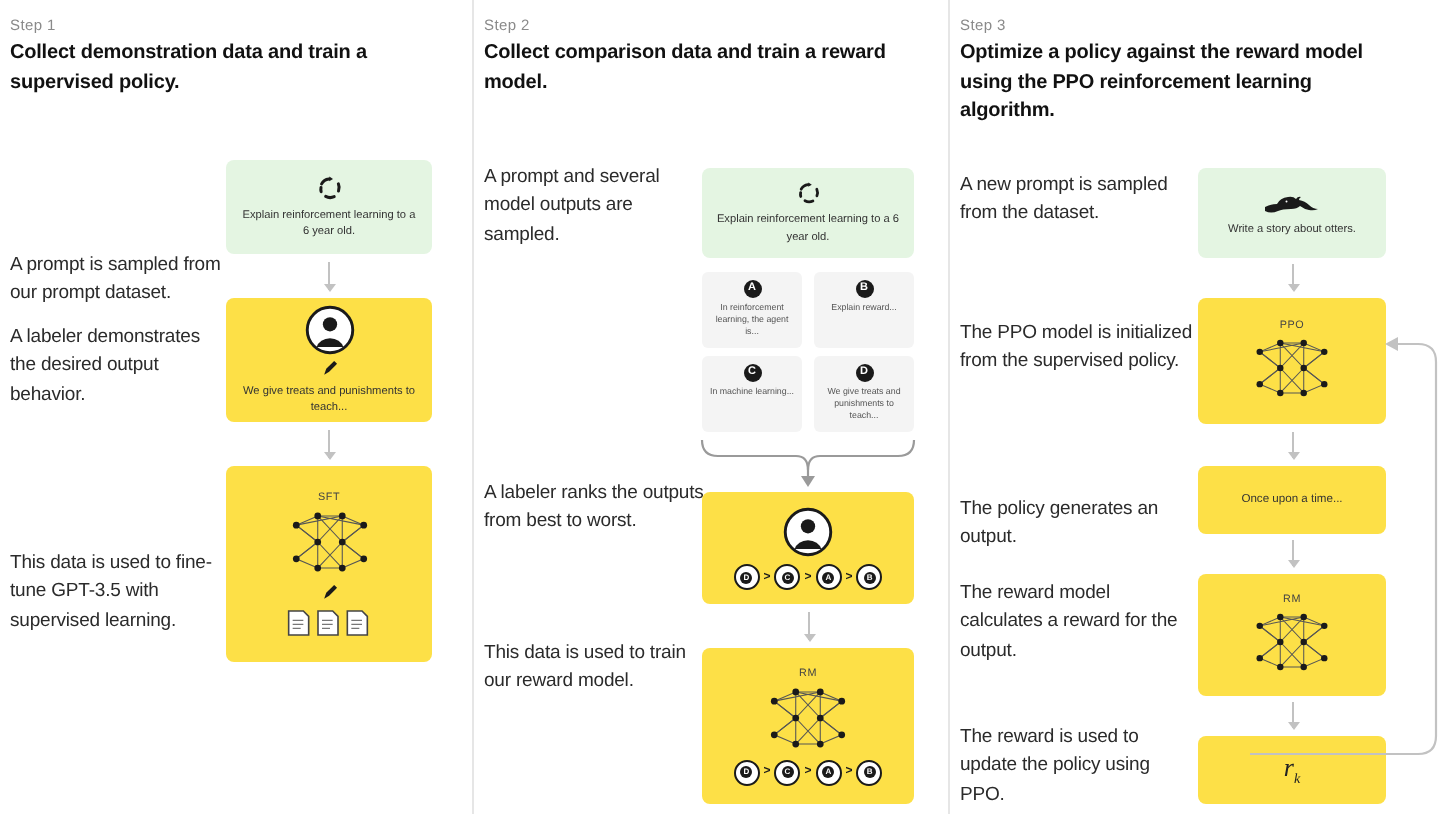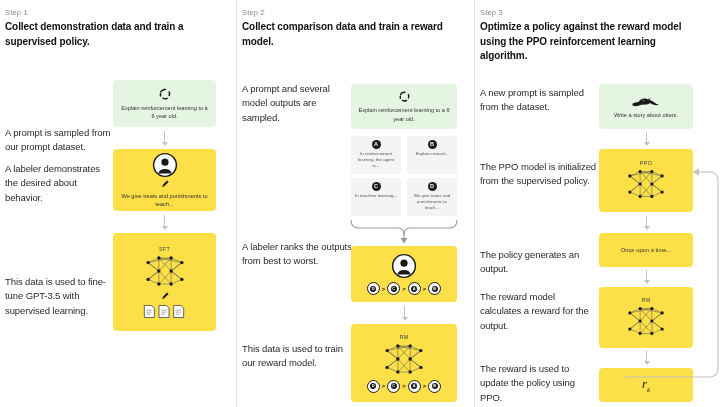--- a/index.html
+++ b/index.html
@@ -100,21 +100,21 @@
 </head>
 <body>
 
 <div class="board">
 
   <div class="col col-1">
     <div class="step-label">Step 1</div>
     <div class="step-title">Collect demonstration data and train a supervised policy.</div>
 
     <div class="caption" style="top:82px;margin-top:44px;">A prompt is sampled from our prompt dataset.</div>
-    <div class="caption" style="top:162px;">A labeler demonstrates the desired about behavior.</div>
+    <div class="caption" style="top:162px;">A labeler demonstrates the desired output behavior.</div>
     <div class="caption" style="top:275px;">This data is used to fine-tune GPT-3.5 with supervised learning.</div>
 
     <div class="panel green" style="left:113px;top:80px;width:103px;height:47px;">
       <span>
         <svg width="14" height="14" viewBox="0 0 24 24">
           <g fill="none" stroke="#1a1a1a" stroke-width="2.6" stroke-linecap="round">
             <path d="M4.8 8.5 A8 8 0 0 1 11 4.2"></path>
             <path d="M19.2 8.5 A8 8 0 0 1 19.3 14.6"></path>
             <path d="M15.6 19.4 A8 8 0 0 1 8.3 19.2"></path>
             <path d="M4.4 15.2 A8 8 0 0 1 4.3 11.6"></path>
@@ -188,21 +188,21 @@
       </span>
     </div>
   </div>
 
   <div class="col col-2">
     <div class="step-label">Step 2</div>
     <div class="step-title">Collect comparison data and train a reward model.</div>
 
     <div class="caption" style="top:240px;">A labeler ranks the outputs from best to worst.</div>
     <div class="caption" style="top:82px;">A prompt and several model outputs are sampled.</div>
-    <div class="caption" style="top:342px;">This data is used to train our reward model.</div>
+    <div class="caption" style="top:320px;">This data is used to train our reward model.</div>
 
     <div class="panel green" style="left:114px;top:84px;width:106px;height:45px;">
       <span>
         <svg width="13" height="13" viewBox="0 0 24 24">
           <g fill="none" stroke="#1a1a1a" stroke-width="2.6" stroke-linecap="round">
             <path d="M4.8 8.5 A8 8 0 0 1 11 4.2"></path>
             <path d="M19.2 8.5 A8 8 0 0 1 19.3 14.6"></path>
             <path d="M15.6 19.4 A8 8 0 0 1 8.3 19.2"></path>
             <path d="M4.4 15.2 A8 8 0 0 1 4.3 11.6"></path>
           </g>

